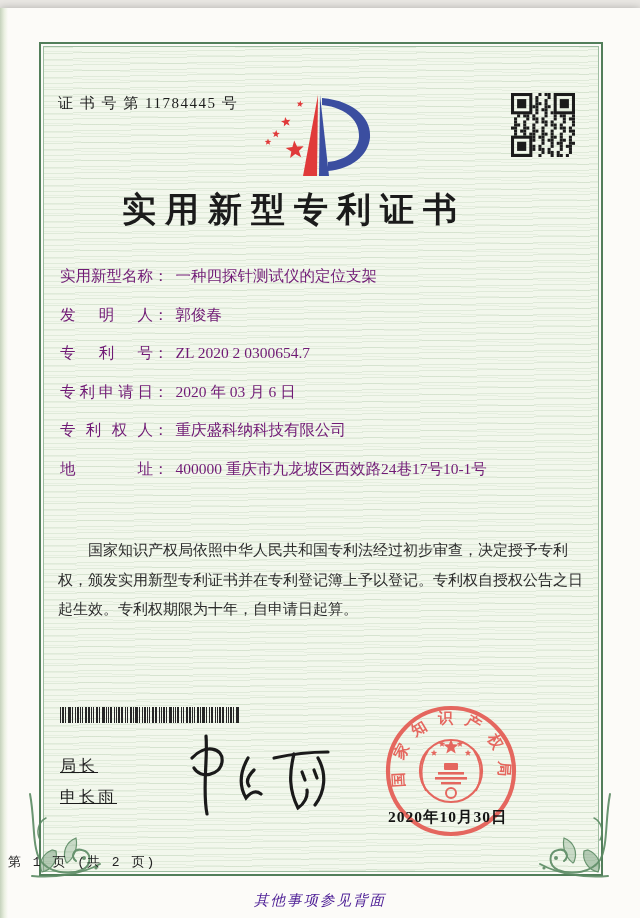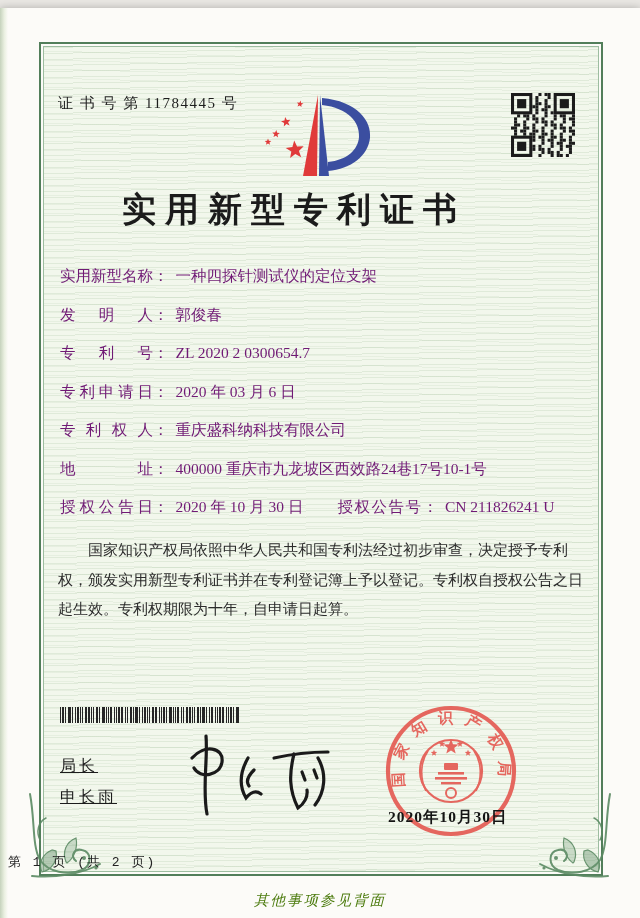--- a/index.html
+++ b/index.html
@@ -36,21 +36,21 @@
   .paras p{margin:0;text-indent:2em;}
   
   .barcode{left:60px;top:699px;}
   .director{left:60px;top:742px;font-family:"Liberation Sans",sans-serif;font-size:16px;
             letter-spacing:3px;line-height:31px;font-weight:500;color:#1c1c1c;text-decoration:underline;}
   .signature{left:176px;top:716px;}
   .seal{left:382px;top:694px;}
   .seal-date{left:388px;top:799px;font-size:15.5px;letter-spacing:1px;color:#141414;font-weight:600;}
   .page-foot{left:8px;top:845px;width:640px;text-align:left;font-size:13px;letter-spacing:2px;color:#222;font-family:Liberation Mono, monospace;}
   .back-note{left:0;top:883px;width:640px;text-align:center;font-size:14.5px;font-style:italic;
-             letter-spacing:2px;color:#4d7c0f;}
+             letter-spacing:2px;color:#4c1d95;}
 </style>
 </head>
 <body>
 
 <div class="page">
 
   <div class="abs scan-edge"></div>
 
   <div class="abs frame">
     <div class="frame-inner"></div>
@@ -241,23 +241,20 @@
     </div>
     <div class="frow">
       <span class="flabel">专利申请日</span><span class="fcolon">：</span><span class="fvalue">2020 年 03 月 6 日</span>
     </div>
     <div class="frow">
       <span class="flabel">专利权人</span><span class="fcolon">：</span><span class="fvalue">重庆盛科纳科技有限公司</span>
     </div>
     <div class="frow">
       <span class="flabel">地址</span><span class="fcolon">：</span><span class="fvalue">400000 重庆市九龙坡区西效路24巷17号10-1号</span>
     </div>
-    <div class="frow">
-      <span class="flabel">授权公告日</span><span class="fcolon">：</span><span class="fvalue">2020 年 10 月 30 日</span><span class="pair2"><span class="flabel2">授权公告号</span><span class="fcolon">：</span><span class="fvalue">CN 211826241 U</span></span>
-    </div>
   </div>
 
   <div class="abs paras">
     <p>国家知识产权局依照中华人民共和国专利法经过初步审查，决定授予专利权，颁发实用新型专利证书并在专利登记簿上予以登记。专利权自授权公告之日起生效。专利权期限为十年，自申请日起算。</p>
   </div>
 
   <svg class="abs barcode" width="182" height="16" viewBox="0 0 182 16" fill="#262626">
     <g id="bc-bars">
         <rect x="0" y="0" width="1" height="16"></rect>
         <rect x="2" y="0" width="2" height="16"></rect>

